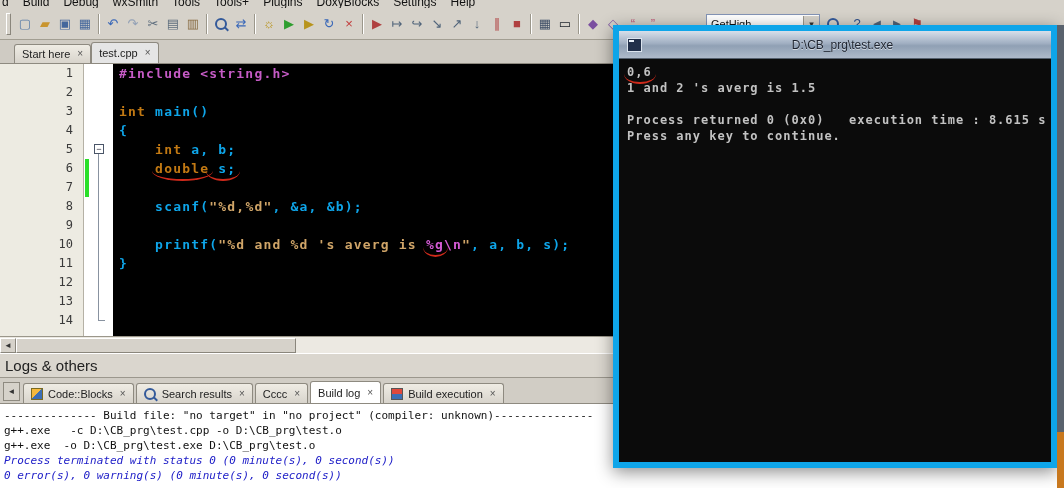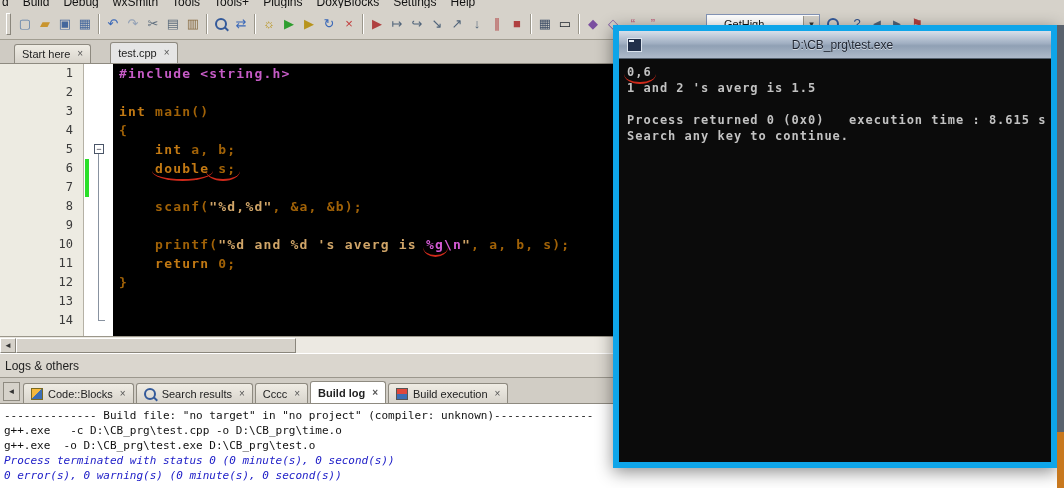--- a/index.html
+++ b/index.html
@@ -11,65 +11,65 @@
   #menubar .menu-item{display:inline-block;padding:0 7px;font-size:12px;line-height:16px;color:#111;transform:translateY(-8px);}
   #menubar .menu-item:first-child{padding-left:2px;}
 
   
   #toolbar{height:31px;background:#D6D2CA;border-bottom:1px solid #A29E92;display:flex;align-items:center;padding-left:2px;}
   .tb-grip{width:3px;height:20px;border-left:1px solid #FFF;border-top:1px solid #FFF;border-right:1px solid #8A867C;border-bottom:1px solid #8A867C;margin:0 4px;}
   .tb-btn{width:20px;height:20px;display:flex;align-items:center;justify-content:center;font-size:13px;line-height:20px;cursor:default;}
   .tb-sep{width:1px;height:20px;background:#9B978B;border-right:1px solid #FFF;margin:0 3px;}
   .tb-gap{height:1px;}
   .tb-combo{display:flex;align-items:center;width:112px;height:18px;background:#FFF;border:1px solid #8494B5;margin:0 3px;}
-  .combo-value{flex:1;font-size:11px;padding:0 4px;color:#111;white-space:nowrap;overflow:hidden;margin-left:13px;}
+  .combo-value{flex:1;font-size:11px;padding:0 4px;color:#111;white-space:nowrap;overflow:hidden;}
   .combo-arrow{width:15px;height:16px;background:#D6D2CA;border-left:1px solid #9B978B;font-size:9px;display:flex;align-items:center;justify-content:center;color:#333;}
   .mag{width:8px;height:8px;border:2px solid #345A9A;border-radius:50%;position:relative;}
   .mag::after{content:"";position:absolute;width:5px;height:2px;background:#345A9A;transform:rotate(45deg);right:-4px;bottom:-2px;}
 
   
   #tabbar{height:23px;background:#CFCBC3;border-bottom:1px solid #8E8A80;display:flex;align-items:flex-end;padding-left:14px;}
-  .etab{height:18px;display:flex;align-items:center;padding:0 7px;border:1px solid #8E8A80;border-bottom:none;background:linear-gradient(#EFECE4,#D8D4CC);margin-right:19px;font-size:11px;color:#222;border-radius:3px 3px 0 0;white-space:nowrap;}
+  .etab{height:18px;display:flex;align-items:center;padding:0 7px;border:1px solid #8E8A80;border-bottom:none;background:linear-gradient(#EFECE4,#D8D4CC);margin-right:0;font-size:11px;color:#222;border-radius:3px 3px 0 0;white-space:nowrap;}
   .etab.active{background:#e5e5e5;height:20px;}
   .tab-close{margin-left:7px;font-size:10px;color:#555;line-height:10px;}
 
   
   #editor-body{display:flex;height:272px;background:#000;overflow:hidden;}
   #gutter-col{width:84px;background:#EDEBE2;border-right:1px solid #B5B1A5;box-sizing:border-box;}
   .gnum{height:19px;line-height:19px;text-align:right;padding-right:10px;font-family:"DejaVu Sans Mono",monospace;font-size:12px;color:#3A3A3A;}
   #fold-col{width:29px;background:#FFF;}
   .fcell{position:relative;height:19px;}
   .fcell.changed::before{content:"";position:absolute;left:1px;top:0;bottom:0;width:4px;background:#2ADF2A;}
   .fbox{position:absolute;left:10px;top:4px;width:10px;height:10px;border:1px solid #4A5568;background:#FFF;color:#223;font-size:9px;line-height:9px;text-align:center;box-sizing:border-box;}
   .fcell.fold-start::after{content:"";position:absolute;left:14px;top:14px;bottom:0;width:1px;background:#8892A0;}
   .fcell.fold-mid::after{content:"";position:absolute;left:14px;top:0;bottom:0;width:1px;background:#8892A0;}
   .fcell.fold-end::after{content:"";position:absolute;left:14px;top:0;height:10px;width:1px;background:#8892A0;}
   .fcorner{position:absolute;left:14px;top:9px;width:7px;height:1px;background:#8892A0;}
   #code-col{flex:1;padding-left:6px;background:#000;}
   .cline{height:19px;line-height:19px;white-space:pre;font-family:"DejaVu Sans Mono",monospace;font-size:13px;font-weight:bold;letter-spacing:1.2px;}
   .seg.pp{color:#C65BC6;}
   .seg.kw{color:#C27913;}
-  .seg.df{color:#a16207;}
+  .seg.df{color:#0ea5e9;}
   .seg.str{color:#D0A568;}
   .seg.fmt{color:#D55BD5;}
   .annot{position:relative;}
   .annot::after{content:"";position:absolute;left:-3px;right:-4px;bottom:-5px;height:8px;border-bottom:2px solid #CF2A1B;border-radius:0 0 50% 50% / 0 0 100% 100%;}
 
   
   #hscroll{height:16px;background:#ECE9E2;border-top:1px solid #9B978B;display:flex;align-items:center;}
   .sb-btn{width:16px;height:15px;background:#D6D2CA;border:1px solid;border-color:#FFF #8A867C #8A867C #FFF;font-size:8px;display:flex;align-items:center;justify-content:center;color:#333;box-sizing:border-box;}
   .sb-thumb{width:280px;height:15px;background:#D6D2CA;border:1px solid;border-color:#FFF #8A867C #8A867C #FFF;box-sizing:border-box;}
   .sb-right{margin-left:auto;}
 
   
-  #logs-caption{height:25px;background:#DAD6CE;border-top:1px solid #FFF;border-bottom:1px solid #9B978D;display:flex;align-items:center;padding-left:5px;font-size:12px;color:#222;box-sizing:border-box;}
+  #logs-caption{height:25px;background:#DAD6CE;border-top:1px solid #FFF;border-bottom:1px solid #9B978D;display:flex;align-items:center;padding-left:5px;font-size:15px;color:#222;box-sizing:border-box;}
   #logs-tabbar{height:26px;background:#D1CDC5;display:flex;align-items:flex-end;padding-left:2px;border-bottom:1px solid #8E8A80;box-sizing:border-box;}
   .scrollleft{width:15px;height:17px;margin:0 3px 2px 1px;background:#D6D2CA;border:1px solid #8E8A80;font-size:8px;display:flex;align-items:center;justify-content:center;color:#333;}
   .ltab{height:19px;display:flex;align-items:center;padding:0 7px;border:1px solid #8E8A80;border-bottom:none;background:linear-gradient(#EFECE4,#D8D4CC);margin-right:2px;font-size:11px;color:#222;border-radius:3px 3px 0 0;white-space:nowrap;}
-  .ltab.active{background:#FFFFFF;height:21px;font-weight:bold;}
+  .ltab.active{background:#FFFFFF;height:21px;font-weight:normal;}
   .cb-ico{width:12px;height:12px;margin-right:5px;background:linear-gradient(135deg,#F5B93C 50%,#3C6EB5 50%);border:1px solid #7A6A20;box-sizing:border-box;}
   .msg-ico{width:12px;height:12px;margin-right:5px;background:linear-gradient(#E0483C 50%,#3C6EB5 50%);border:1px solid #555;box-sizing:border-box;}
   .tab-mag{margin-right:6px;}
   #logs-content{height:85px;background:#FFF;padding:4px 2px 0 4px;box-sizing:border-box;overflow:hidden;}
   .log-line{white-space:pre;font-family:"DejaVu Sans Mono",monospace;font-size:11px;line-height:15px;color:#111;}
   .log-line.info{color:#2020C8;font-style:italic;}
 
   
   #console-window{position:absolute;left:613px;top:25px;width:444px;height:443px;border:6px solid #0ea5e9;background:#0B0B0B;z-index:50;display:flex;flex-direction:column;box-shadow:0 4px 16px rgba(0,0,0,0.45);box-sizing:border-box;}
   #console-titlebar{height:27px;background:linear-gradient(#D7DFEA,#A2B0C3 45%,#90A0B4 55%,#AEBACA);display:flex;align-items:center;padding:0 8px;border-bottom:1px solid #55606E;flex:none;}
@@ -197,21 +197,20 @@
         <div class="cline"><span class="seg pp">#include &lt;string.h&gt;</span></div>
         <div class="cline"></div>
         <div class="cline"><span class="seg kw">int</span><span class="seg df"> main()</span></div>
         <div class="cline"><span class="seg df">{</span></div>
         <div class="cline"><span class="seg df">    </span><span class="seg kw">int</span><span class="seg df"> a, b;</span></div>
         <div class="cline"><span class="seg df">    </span><span class="seg kw annot">double</span><span class="seg df annot"> s;</span></div>
         <div class="cline"></div>
         <div class="cline"><span class="seg df">    scanf(</span><span class="seg str">"%d,%d"</span><span class="seg df">, &amp;a, &amp;b);</span></div>
         <div class="cline"></div>
         <div class="cline"><span class="seg df">    printf(</span><span class="seg str">"%d and %d 's averg is </span><span class="seg fmt annot">%g</span><span class="seg fmt">\n</span><span class="seg str">"</span><span class="seg df">, a, b, s);</span></div>
-        <div class="cline"><span class="seg df">    </span><span class="seg kw">return</span><span class="seg df"> 0;</span></div>
         <div class="cline"><span class="seg df">}</span></div>
       </div>
   </div>
 
   <div id="hscroll">
     <div class="sb-btn">◄</div>
     <div class="sb-thumb"></div>
     <div class="sb-btn sb-right">►</div>
   </div>
 
@@ -241,37 +240,37 @@
       </div>
       <div class="ltab">
         <span class="msg-ico"></span>
         <span class="tab-label">Build execution</span>
         <span class="tab-close">×</span>
       </div>
     </div>
 
   <div id="logs-content">
       <div class="log-line">-------------- Build file: "no target" in "no project" (compiler: unknown)---------------</div>
-      <div class="log-line">g++.exe   -c D:\CB_prg\test.cpp -o D:\CB_prg\time.o</div>
+      <div class="log-line">g++.exe   -c D:\CB_prg\test.cpp -o D:\CB_prg\test.o</div>
       <div class="log-line">g++.exe  -o D:\CB_prg\test.exe D:\CB_prg\test.o</div>
       <div class="log-line info">Process terminated with status 0 (0 minute(s), 0 second(s))</div>
       <div class="log-line info">0 error(s), 0 warning(s) (0 minute(s), 0 second(s))</div>
     </div>
 
   <div id="console-window">
     <div id="console-titlebar">
       <div class="console-icon"></div>
       <div id="console-title">D:\CB_prg\test.exe</div>
     </div>
     <div id="console-body">
         <div class="console-line"><span class="annot">0,6</span></div>
         <div class="console-line"><span>1 and 2 's averg is 1.5</span></div>
         <div class="console-line"><span></span></div>
         <div class="console-line"><span>Process returned 0 (0x0)   execution time : 8.615 s</span></div>
-        <div class="console-line"><span>Search any key to continue.</span></div>
+        <div class="console-line"><span>Press any key to continue.</span></div>
       </div>
   </div>
 
   <div id="right-strip">
     <div class="orange"></div>
   </div>
 
 </div>
 
 </body></html>

